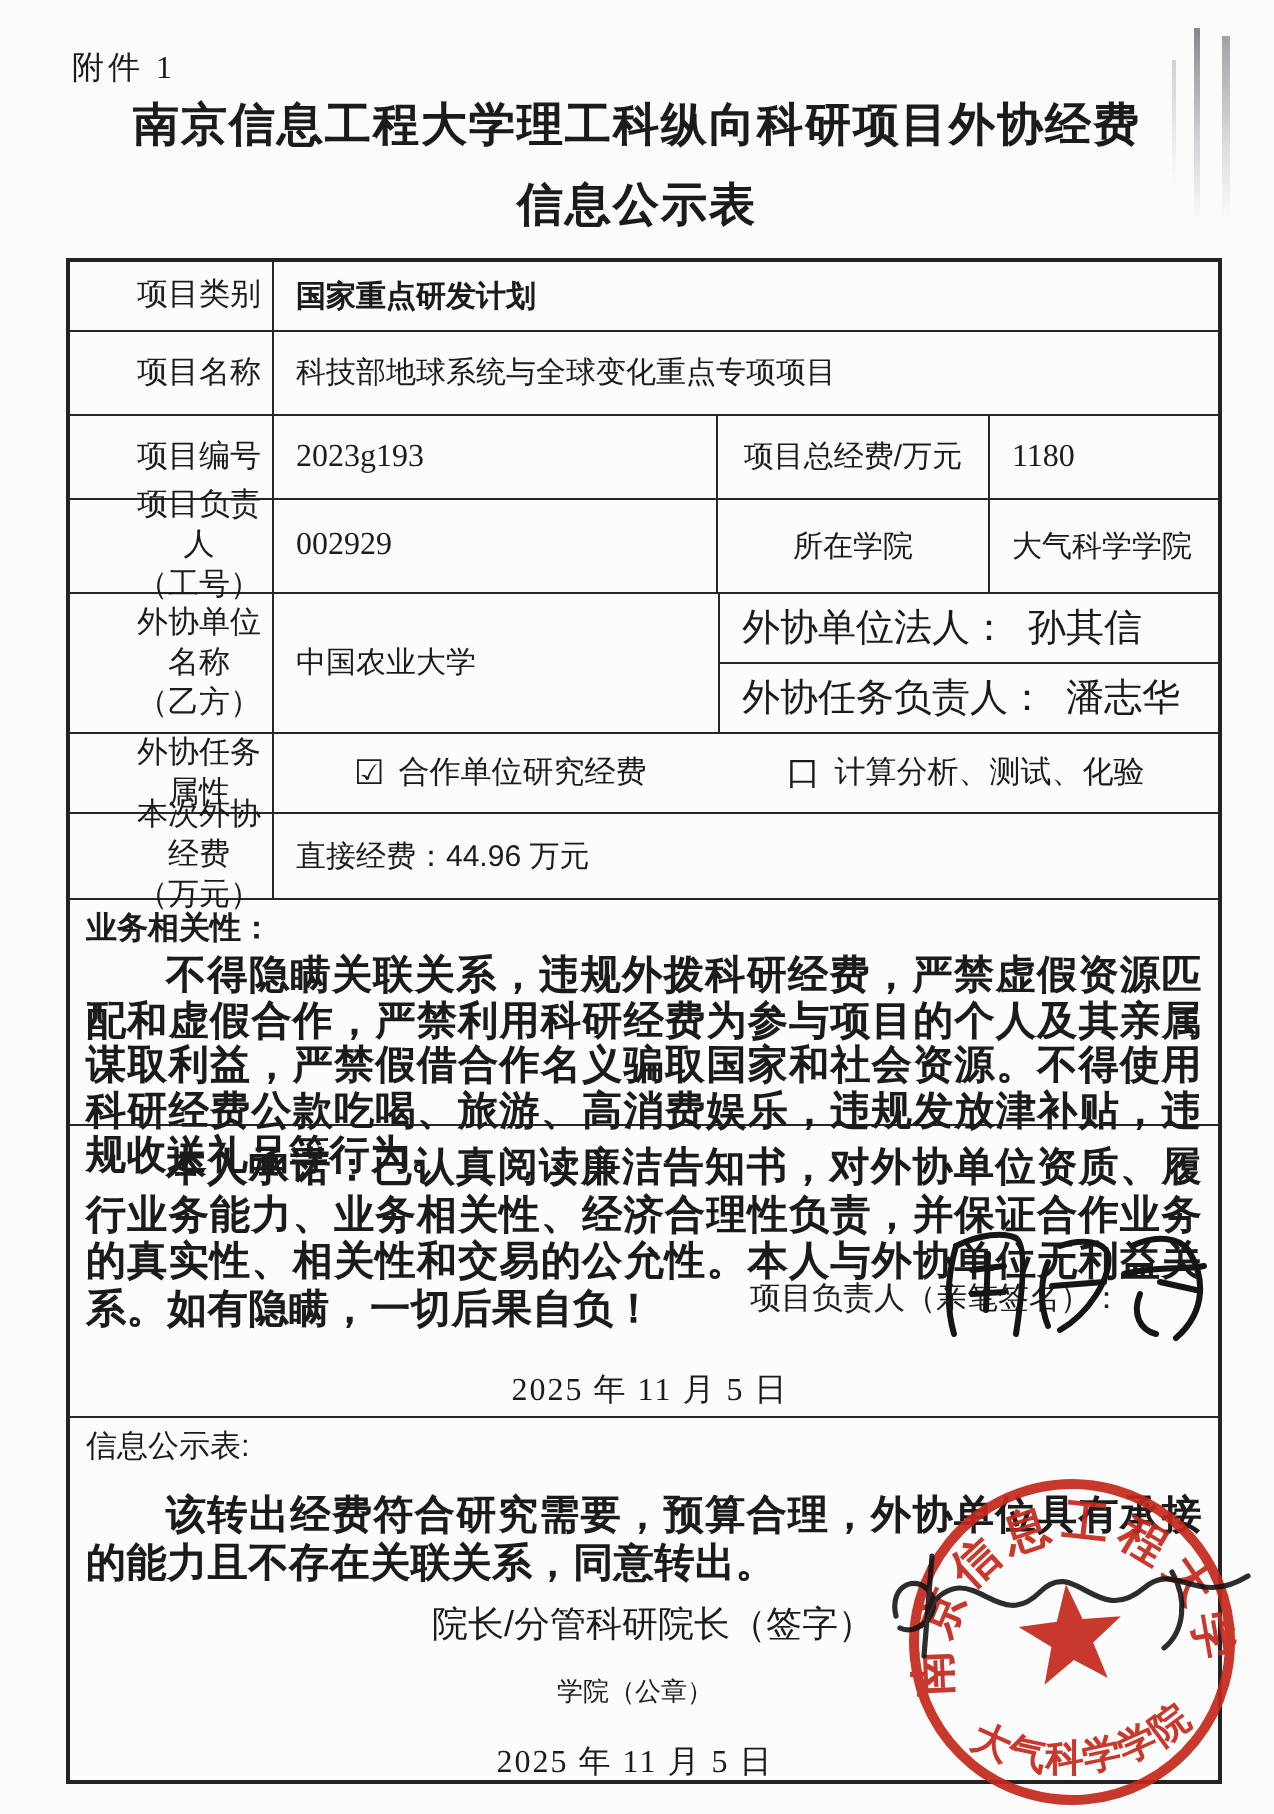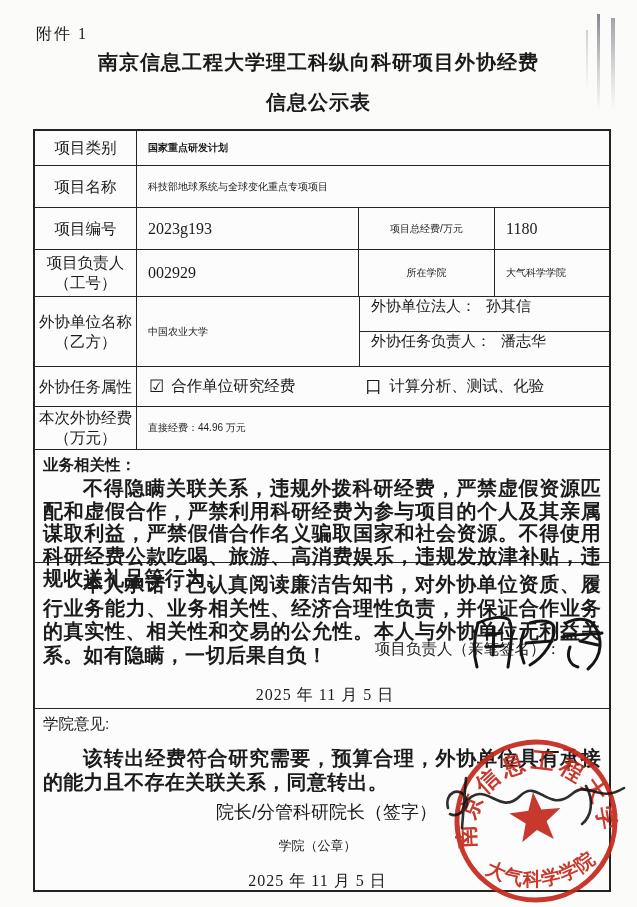--- a/index.html
+++ b/index.html
@@ -5,42 +5,42 @@
   * { margin:0; padding:0; box-sizing:border-box; }
   html,body { width:637px; height:907px; }
   body {
     position:relative;
     background:#fbfbfa;
     font-family:"Liberation Sans", sans-serif;
     color:#1b1b1b;
     overflow:hidden;
   }
   .attachment { position:absolute; left:36px; top:24px; font-size:16px; font-family:"Liberation Serif", serif; letter-spacing:2px; }
-  .title { position:absolute; left:0; top:42px; width:637px; text-align:center; font-weight:700; font-size:20px; letter-spacing:1px; line-height:40px; }
+  .title { position:absolute; left:0; top:42px; width:637px; text-align:center; font-weight:700; font-size:23px; letter-spacing:1px; line-height:40px; }
 
   .tbl { position:absolute; left:33px; top:129px; width:578px; border:2px solid #232323; background:rgba(255,255,255,.4); }
   .row { display:flex; border-bottom:1.6px solid #262626; }
   .row:last-child { border-bottom:none; }
-  .cell { border-right:1.6px solid #262626; display:flex; align-items:center; }
+  .cell { border-right:1.6px solid #262626; display:flex; align-items:center;padding-left:28px; }
   .cell:last-child { border-right:none; }
   .lab { width:102px; flex:0 0 102px; justify-content:center; text-align:center; font-size:15.5px; line-height:20px; }
-  .val { padding-left:11px; font-size:10px; }
+  .val { padding-left:11px; font-size:15px; }
   .grow { flex:1 1 auto; }
   .num { font-family:"Liberation Serif", serif; font-size:16px; }
   .bold { font-weight:700; }
   .ctr { justify-content:center; text-align:center; padding-left:0; }
 
   .h35{height:35px}.h42{height:42px}.h47{height:47px}.h70{height:70px}.h40{height:40px}.h43{height:43px}
 
   .w222 { flex:0 0 222px; width:222px; }
   .w136 { flex:0 0 136px; width:136px; }
   .w223 { flex:0 0 223px; width:223px; }
 
   .subcol { flex:1 1 auto; display:flex; flex-direction:column; align-self:stretch; }
-  .subcell { flex:1 1 50%; display:flex; align-items:flex-start; padding-left:11px; font-size:15px; }
+  .subcell { flex:1 1 50%; display:flex; align-items:center; padding-left:11px; font-size:19px; }
   .subcell.first { border-bottom:1.6px solid #262626; }
   .subval { margin-left:10px; }
 
   .chkline { display:flex; align-items:center; width:100%; font-size:15.5px; }
   .chk { font-size:17px; margin:0 7px 0 12px; }
   .opt2 { margin-left:58px; display:flex; align-items:center; }
 
   .section { position:relative; padding:4px 8px 0 8px; }
   .s1 { height:112px; }
   .s2 { height:145px; }
@@ -167,21 +167,21 @@
   <div class="row">
     <div class="section s2 grow">
       <div class="sec-body" style="margin-top:6px;">本人承诺：已认真阅读廉洁告知书，对外协单位资质、履行业务能力、业务相关性、经济合理性负责，并保证合作业务的真实性、相关性和交易的公允性。本人与外协单位无利益关系。如有隐瞒，一切后果自负！</div>
       <div class="sign-row">项目负责人（亲笔签名）：</div>
       <div class="s2-date">2025 年 11 月 5 日</div>
     </div>
   </div>
 
   <div class="row">
     <div class="section s3 grow">
-      <div class="sec-head plain">学院意见:</div>
+      <div class="sec-head plain">信息公示表:</div>
       <div class="sec-body">该转出经费符合研究需要，预算合理，外协单位具有承接的能力且不存在关联关系，同意转出。</div>
       <div class="opinion-col">
         <div class="dean-line">院长/分管科研院长（签字）</div>
         <div class="seal-line">学院（公章）</div>
         <div class="date-line">2025 年 11 月 5 日</div>
       </div>
     </div>
   </div>
 
 </div>

